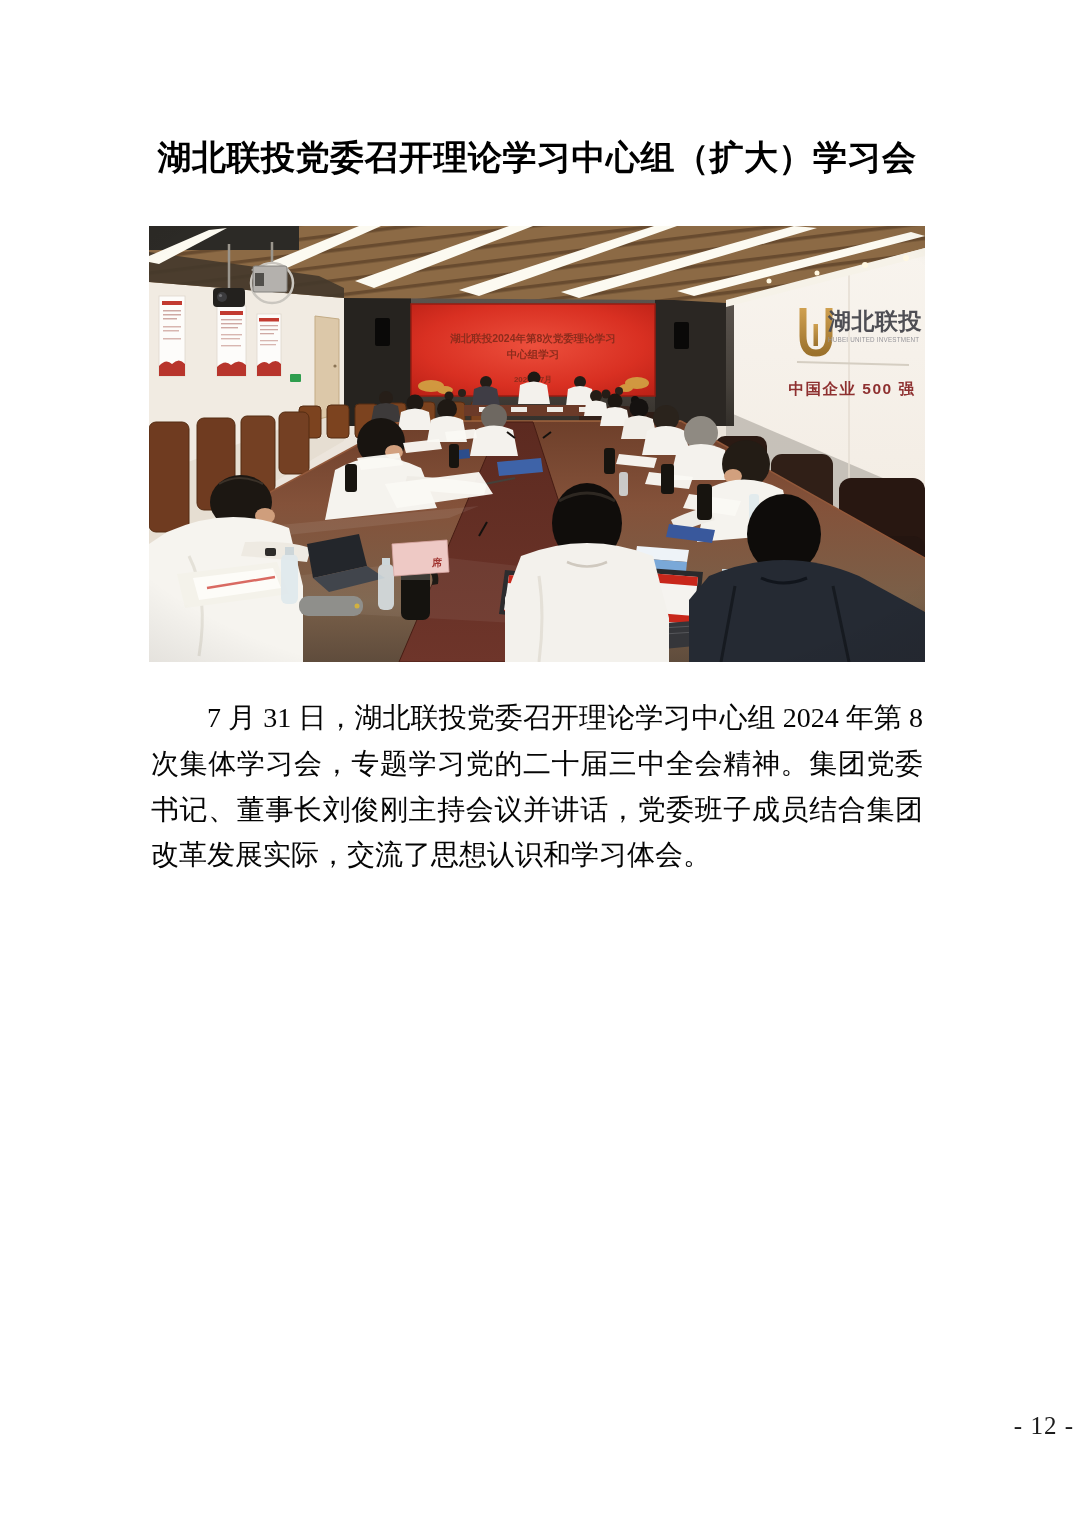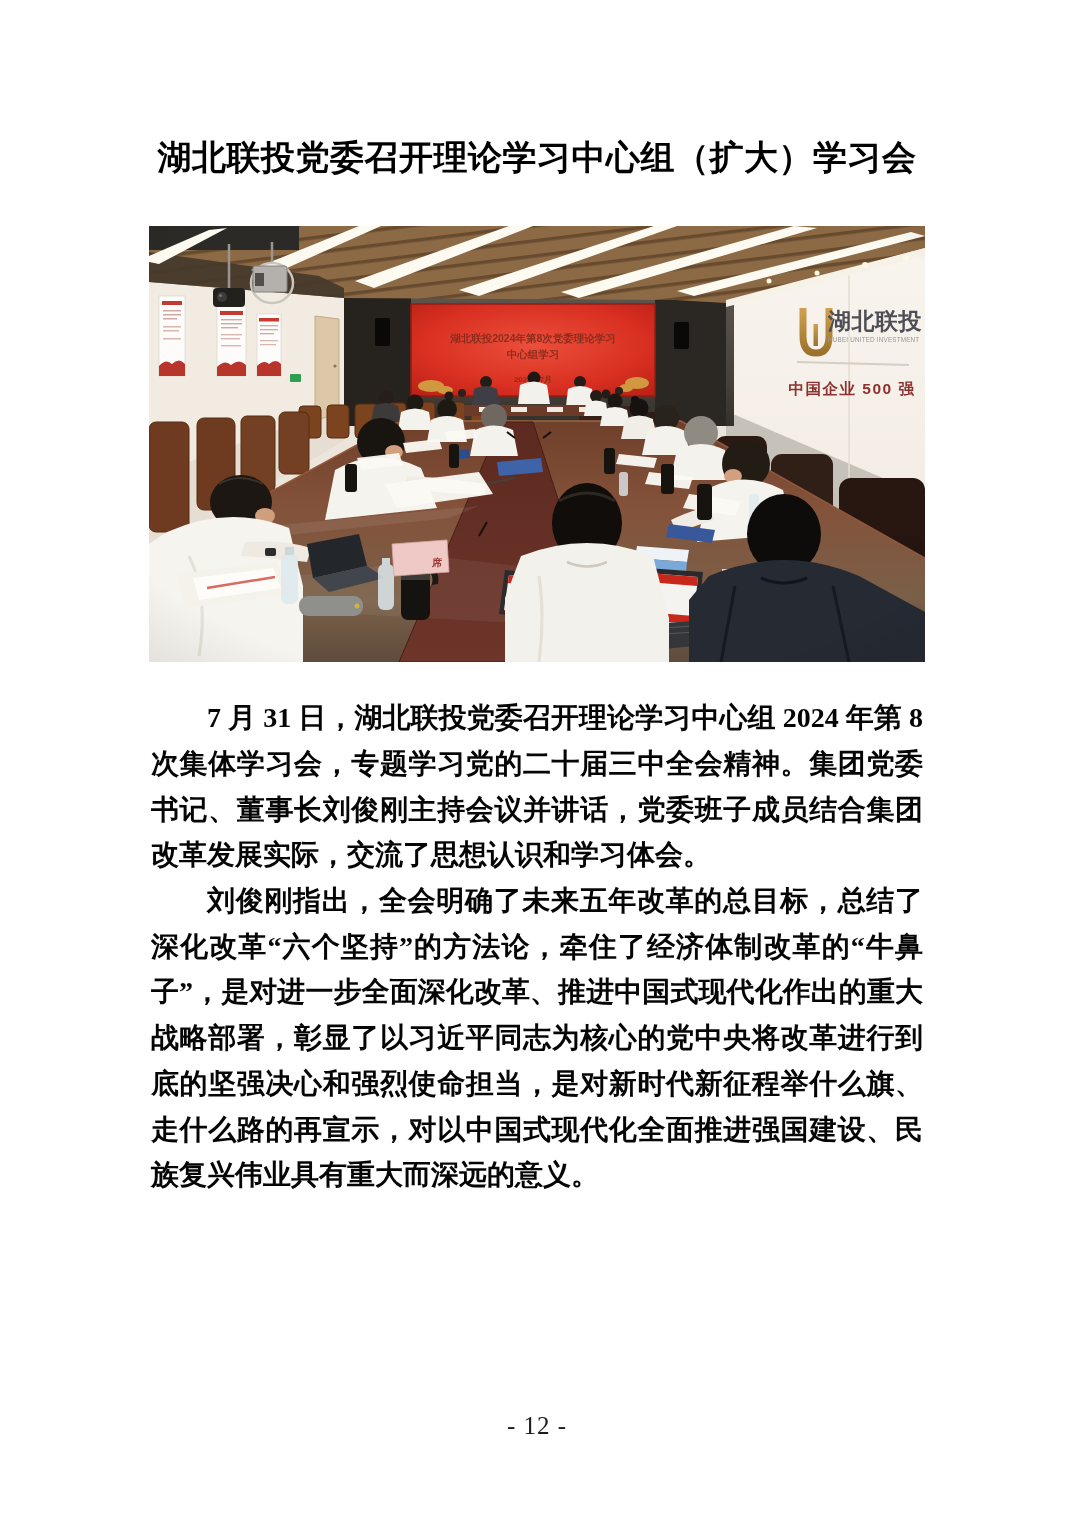--- a/index.html
+++ b/index.html
@@ -18,25 +18,24 @@
     width:776px;height:436px;margin:44px auto 0;padding:0;
     background:#efe9e2;overflow:hidden;
   }
   .photo svg{display:block;width:776px;height:436px;}
   .article{width:772px;margin:33px auto 0;}
   .article p{
     margin:0;padding:0;
     font-size:28px;line-height:45.7px;color:#050505;
     text-align:justify;text-justify:inter-character;
     text-indent:2em;
-    font-weight:bold;
   }
   .footer{
     position:absolute;left:0;right:0;top:1408px;
-    text-align:center;font-size:25px;color:#1c1c1c;letter-spacing:1px;
+    text-align:right;font-size:25px;color:#1c1c1c;letter-spacing:1px;
   }
   .svg-txt{font-family:"Liberation Sans","DejaVu Sans",sans-serif;}
 </style>
 </head>
 <body>
 
 <div class="page">
 
   <h1 class="title">湖北联投党委召开理论学习中心组（扩大）学习会</h1>
 
@@ -411,18 +410,17 @@
         <path d="M612,352 q22,10 46,0" stroke="#11151c" stroke-width="3" fill="none"></path>
         <path d="M586,360 l-14,76 M684,360 l16,76" stroke="#161a20" stroke-width="3" fill="none"></path>
       </g>
 
       <rect x="0" y="0" width="776" height="436" fill="url(#vin)"></rect>
     </svg>
   </figure>
 
   <div class="article">
     <p>7 月 31 日，湖北联投党委召开理论学习中心组 2024 年第 8 次集体学习会，专题学习党的二十届三中全会精神。集团党委书记、董事长刘俊刚主持会议并讲话，党委班子成员结合集团改革发展实际，交流了思想认识和学习体会。</p>
-    <p>刘俊刚指出，全会明确了未来五年改革的总目标，总结了深化改革“六个坚持”的方法论，牵住了经济体制改革的“牛鼻子”，是对进一步全面深化改革、推进中国式现代化作出的重大战略部署，彰显了以习近平同志为核心的党中央将改革进行到底的坚强决心和强烈使命担当，是对新时代新征程举什么旗、走什么路的再宣示，对以中国式现代化全面推进强国建设、民族复兴伟业具有重大而深远的意义。</p>
   </div>
 
   <div class="footer">- 12 -</div>
 
 </div>
 
 </body></html>

